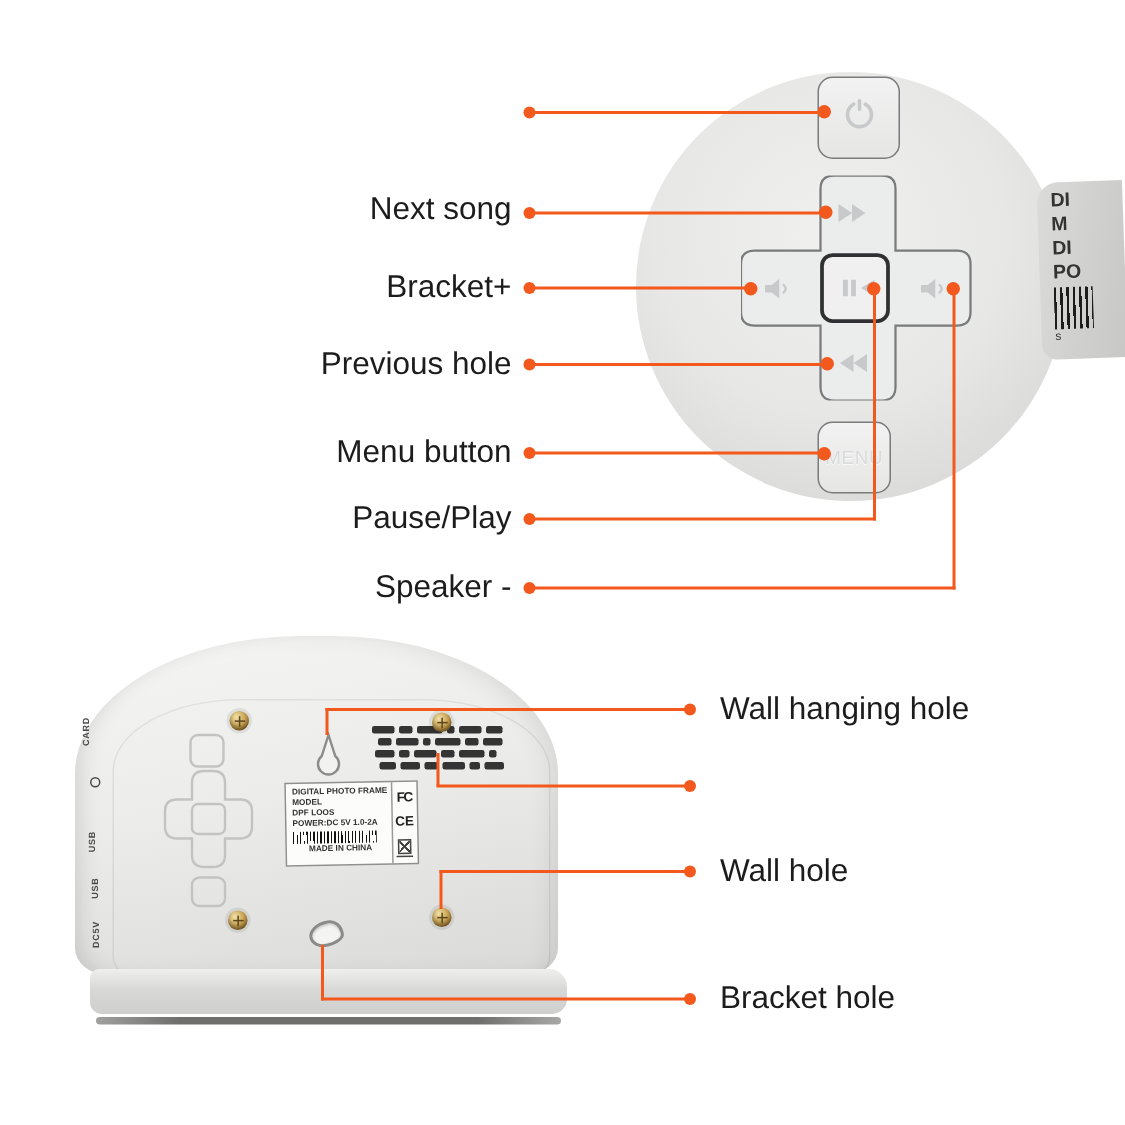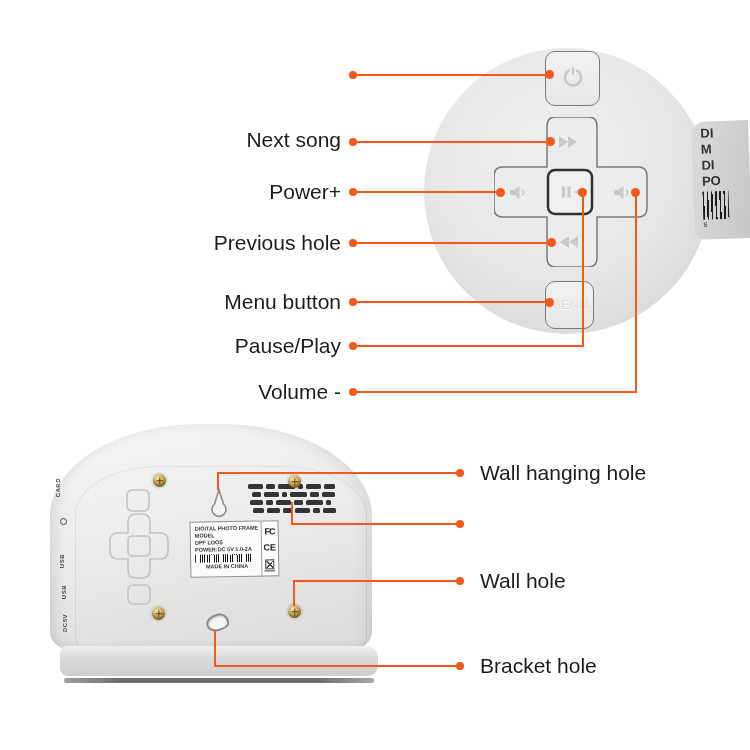--- a/index.html
+++ b/index.html
@@ -139,25 +139,25 @@
     <svg width="21" height="14" viewBox="0 0 21 14">
         <path d="M20 1 L11 7 L20 13 Z M11 1 L2 7 L11 13 Z" fill="#c8c9cb"></path>
       </svg>
   </div>
 
   <div class="btn" style="left:545px;top:281px;width:47px;height:46px;">
     <span class="menu-txt">MENU</span>
   </div>
 
   <div class="lbl left" style="top:140px;">Next song</div>
-  <div class="lbl left" style="top:192px;">Power+</div>
+  <div class="lbl left" style="top:192px;">Bracket+</div>
   <div class="lbl left" style="top:243px;">Previous hole</div>
   <div class="lbl left" style="top:302px;">Menu button</div>
   <div class="lbl left" style="top:346px;">Pause/Play</div>
-  <div class="lbl left" style="top:392px;">Volume -</div>
+  <div class="lbl left" style="top:392px;">Speaker -</div>
 
   <div class="dot" style="left:349px;top:71px;"></div>
   <div class="hline" style="left:356px;top:74px;width:191px;"></div>
   <div class="dot big" style="left:545px;top:70px;"></div>
 
   <div class="dot" style="left:349px;top:138px;"></div>
   <div class="hline" style="left:356px;top:141px;width:192px;"></div>
   <div class="dot big" style="left:546px;top:137px;"></div>
 
   <div class="dot" style="left:349px;top:188px;"></div>

